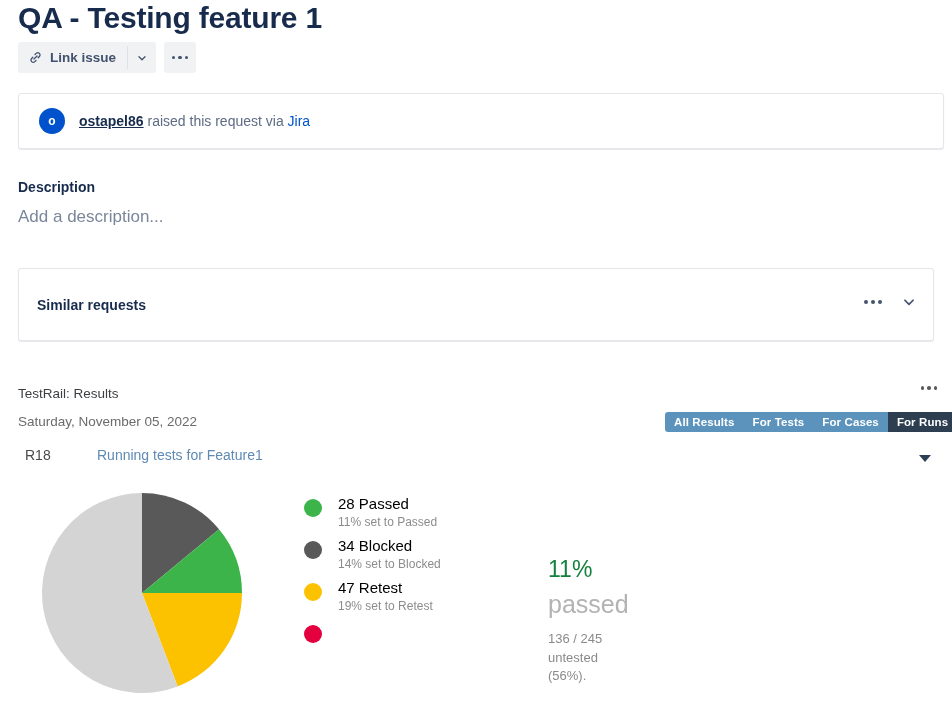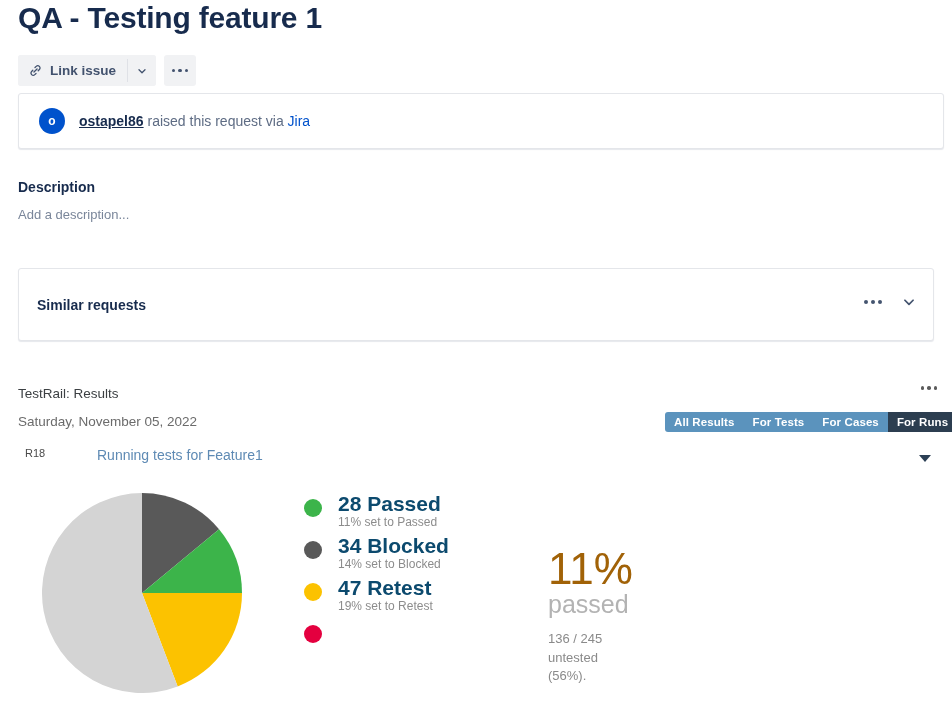--- a/index.html
+++ b/index.html
@@ -30,21 +30,20 @@
   }
 
   
   .action-bar {
     position: absolute;
     left: 18px;
     top: 42px;
     display: flex;
     align-items: center;
     gap: 8px;
-    margin-top: 13px;
   }
   .btn-split {
     display: flex;
     align-items: stretch;
     background: #f1f2f4;
     border-radius: 3px;
     overflow: hidden;
     height: 31px;
   }
   .btn-link-issue {
@@ -148,21 +147,21 @@
     left: 18px;
     top: 179px;
     font-size: 14px;
     font-weight: 600;
     color: #172b4d;
   }
   .description-placeholder {
     position: absolute;
     left: 18px;
     top: 207px;
-    font-size: 13px;
+    font-size: 17px;
     color: #7a869a;
     cursor: text;
   }
 
   
   .similar-card {
     position: absolute;
     left: 18px;
     top: 268px;
     width: 916px;
@@ -251,21 +250,21 @@
     position: absolute;
     left: 0;
     top: 447px;
     width: 952px;
     height: 26px;
   }
   .run-id {
     position: absolute;
     left: 25px;
     top: 0;
-    font-size: 11px;
+    font-size: 14px;
     color: #4a4a4a;
   }
   .run-link {
     position: absolute;
     left: 97px;
     top: 0;
     font-size: 14px;
     color: #5e8ab4;
     text-decoration: none;
     cursor: pointer;
@@ -308,42 +307,41 @@
     width: 18px;
     height: 18px;
     border-radius: 50%;
     flex: none;
     margin-top: 5px;
   }
   .legend-texts {
     margin-left: 16px;
   }
   .legend-main {
-    font-size: 21px;
-    color: #0c4a6e;
+    font-size: 15px;
+    color: #000000;
     line-height: 19px;
-    font-weight: bold;
   }
   .legend-sub {
     font-size: 12px;
     color: #8c8c8c;
     line-height: 17px;
     margin-top: 1px;
   }
 
   
   .summary {
     position: absolute;
     left: 548px;
     top: 550px;
     width: 180px;
   }
   .summary-pct {
-    font-size: 44px;
-    color: #a16207;
+    font-size: 23px;
+    color: #15803d;
     line-height: 38px;
     font-weight: 400;
   }
   .summary-word {
     font-size: 25px;
     color: #b3b3b3;
     line-height: 30px;
     margin-top: 1px;
   }
   .summary-detail {

